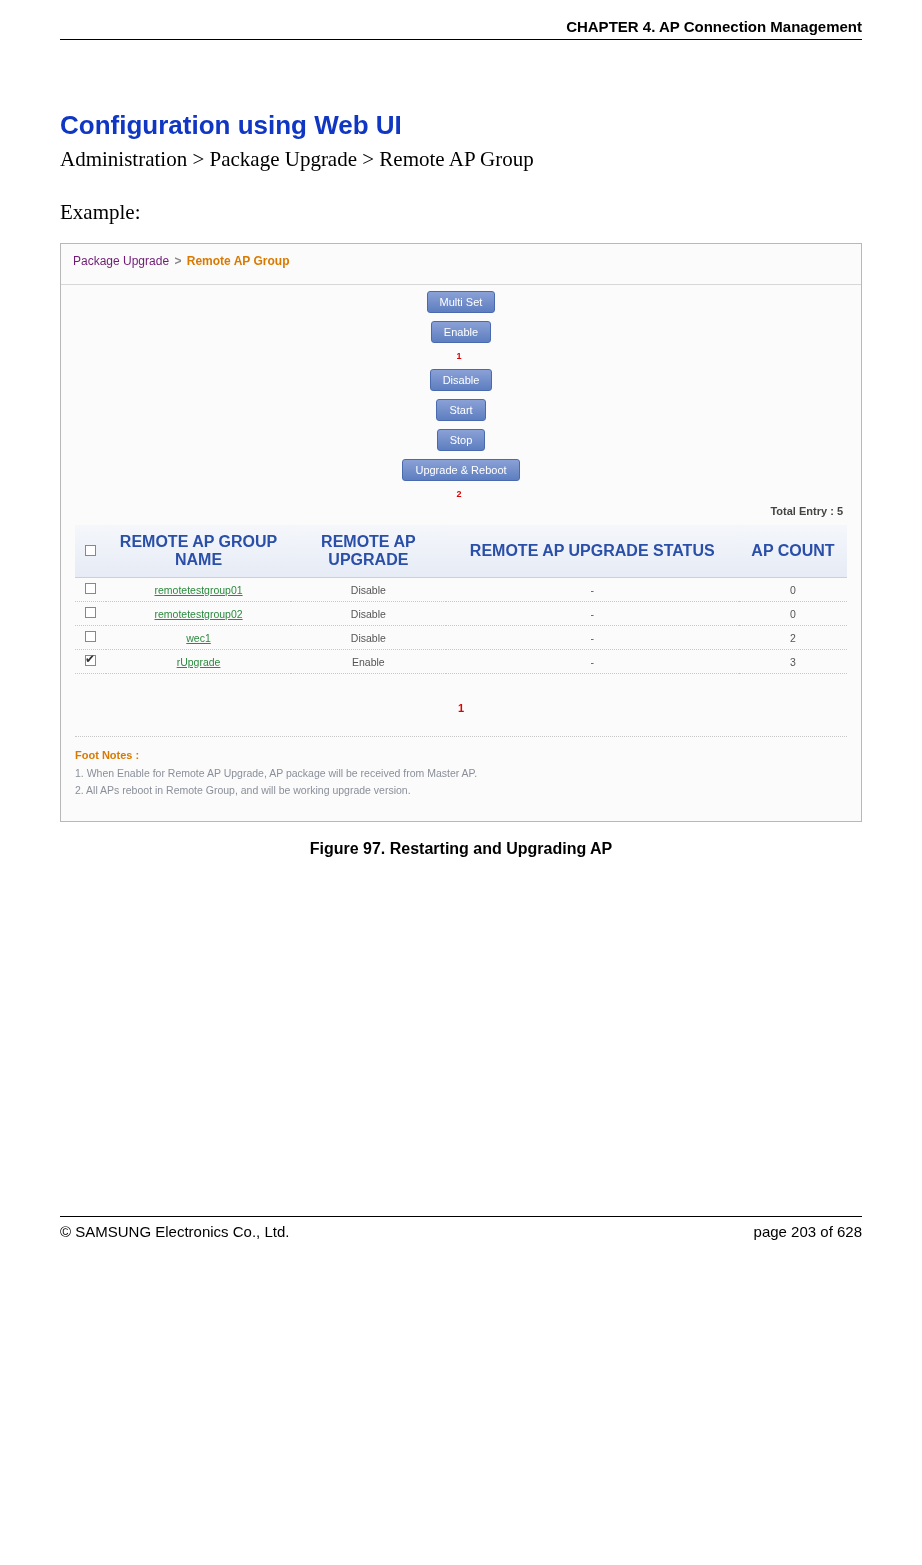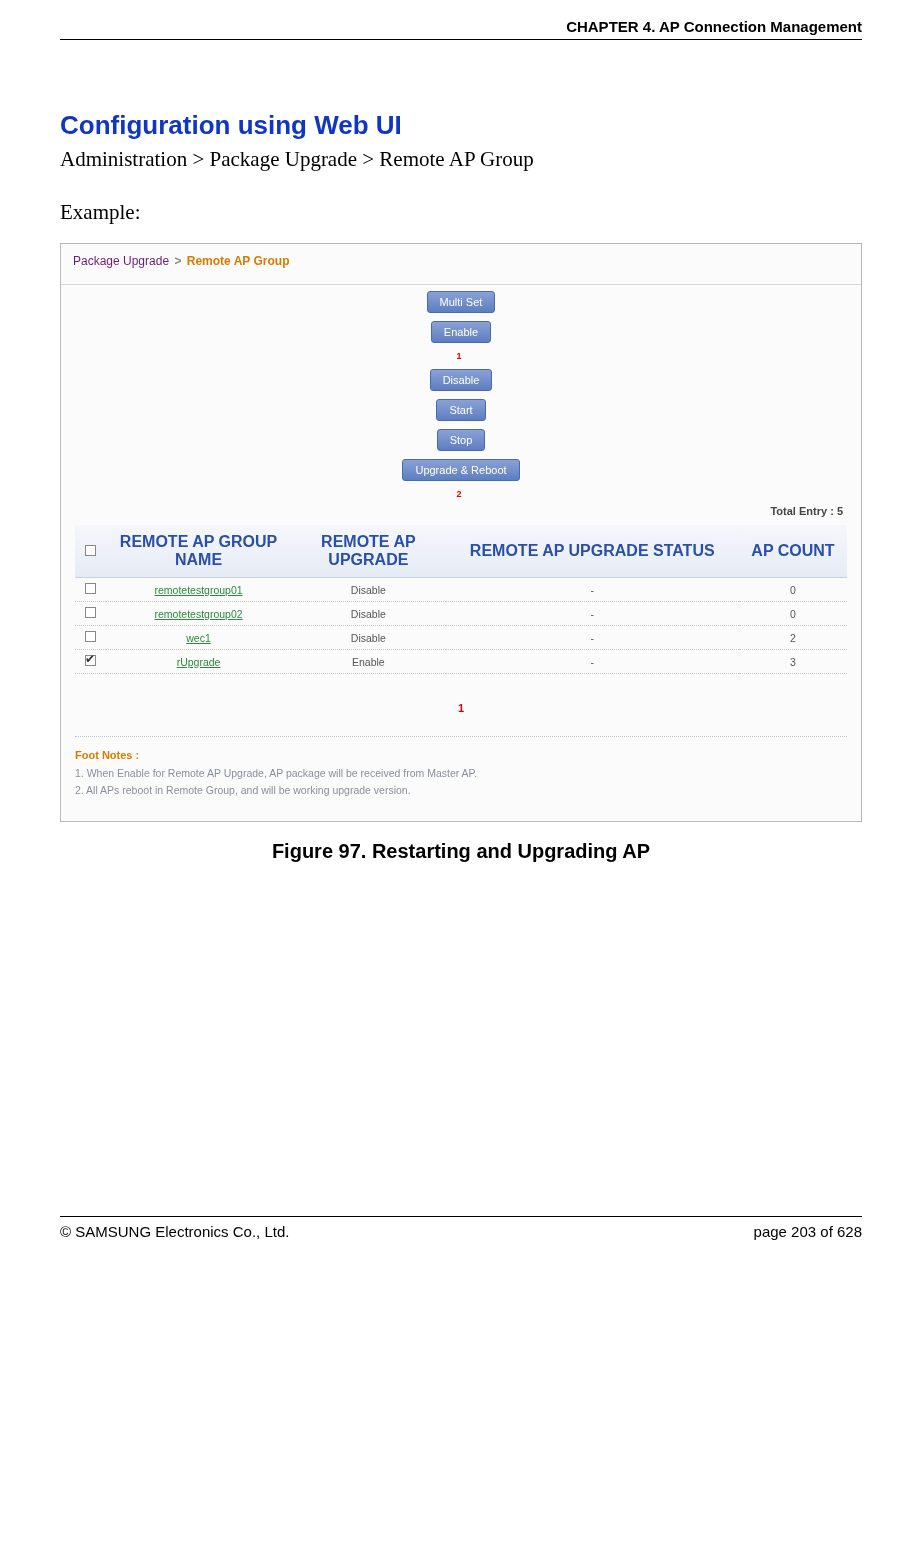--- a/index.html
+++ b/index.html
@@ -27,21 +27,21 @@
   .chk { width: 11px; height: 11px; border: 1px solid #888; display: inline-block; background: #fff; position: relative; }
   .chk.checked::after { content: "✔"; position: absolute; top: -4px; left: -1px; font-size: 12px; color: #333; }
   .col-name { width: 24%; }
   .col-upg { width: 20%; }
   .col-status { width: 38%; }
   .col-count { width: 14%; }
   .pager { text-align: center; padding: 28px 0 22px 0; color: #d00; font-weight: bold; font-size: 11px; border-bottom: 1px dotted #c8c8c8; margin: 0 14px; }
   .footnotes { padding: 12px 14px 22px 14px; }
   .footnotes .fn-title { color: #d97a00; font-weight: bold; font-size: 11px; margin-bottom: 4px; }
   .footnotes .fn { color: #8a8f99; font-size: 10.5px; line-height: 1.6; }
-  .figure-caption { text-align: center; font-weight: bold; font-size: 20px; margin-top: 18px; }
+  .figure-caption { text-align: center; font-weight: bold; font-size: 16px; margin-top: 18px; }
   .page-footer { position: absolute; bottom: 28px; left: 60px; right: 60px; border-top: 1px solid #000; padding-top: 6px; display: flex; justify-content: space-between; font-size: 15px; }
 </style>
 </head>
 <body>
 
 <div class="page">
   <div class="header">
     <span>CHAPTER 4. AP Connection Management</span>
   </div>
 

